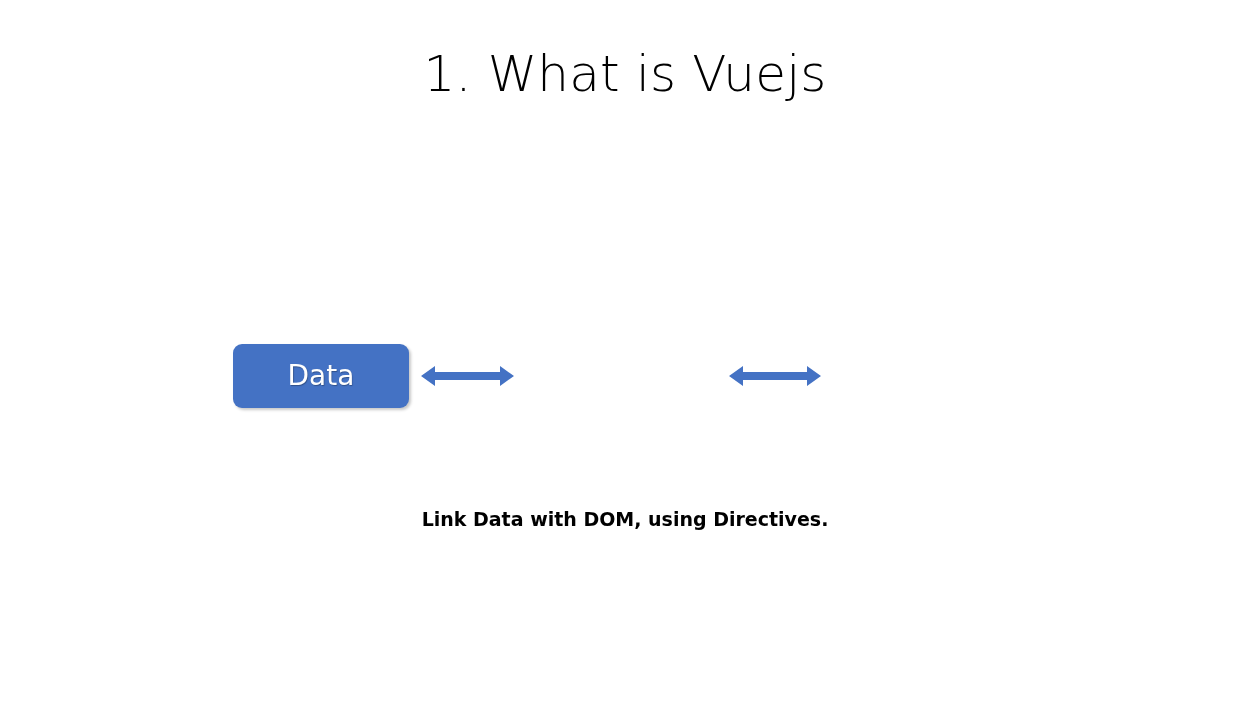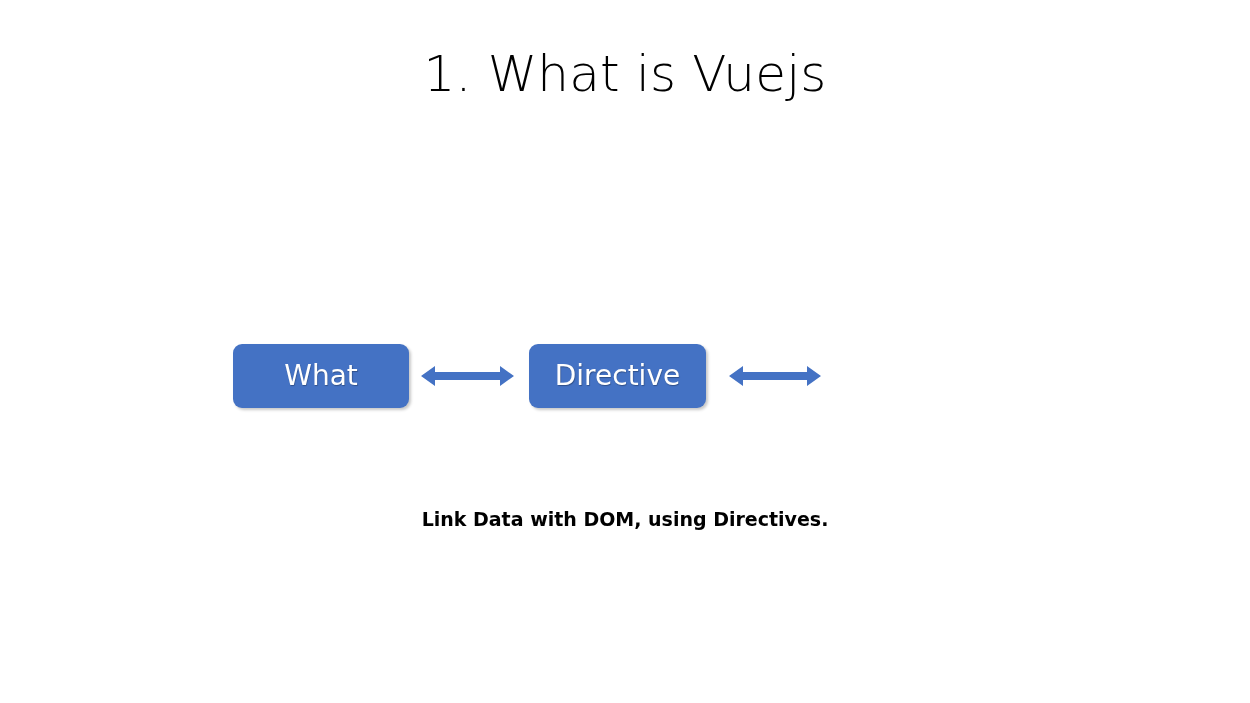--- a/index.html
+++ b/index.html
@@ -98,32 +98,29 @@
 </head>
 <body>
 
 <div id="slide">
 
   <div id="slide-title">1. What is Vuejs</div>
 
   <div id="diagram">
 
     <div class="flow-box" id="box-data">
-      <span class="box-label">What</span>
+      <span class="box-label">Data</span>
     </div>
 
     <div class="flow-arrow" id="arrow-1">
       <svg viewBox="0 0 93 20" preserveAspectRatio="none" aria-hidden="true">
         <polygon points="0,10 14,0 14,6 79,6 79,0 93,10 79,20 79,14 14,14 14,20" fill="#4472C4"></polygon>
       </svg>
     </div>
 
-    <div class="flow-box" id="box-directive">
-      <span class="box-label">Directive</span>
-    </div>
 
     <div class="flow-arrow" id="arrow-2">
       <svg viewBox="0 0 92 20" preserveAspectRatio="none" aria-hidden="true">
         <polygon points="0,10 14,0 14,6 78,6 78,0 92,10 78,20 78,14 14,14 14,20" fill="#4472C4"></polygon>
       </svg>
     </div>
 
 
   </div>
 

